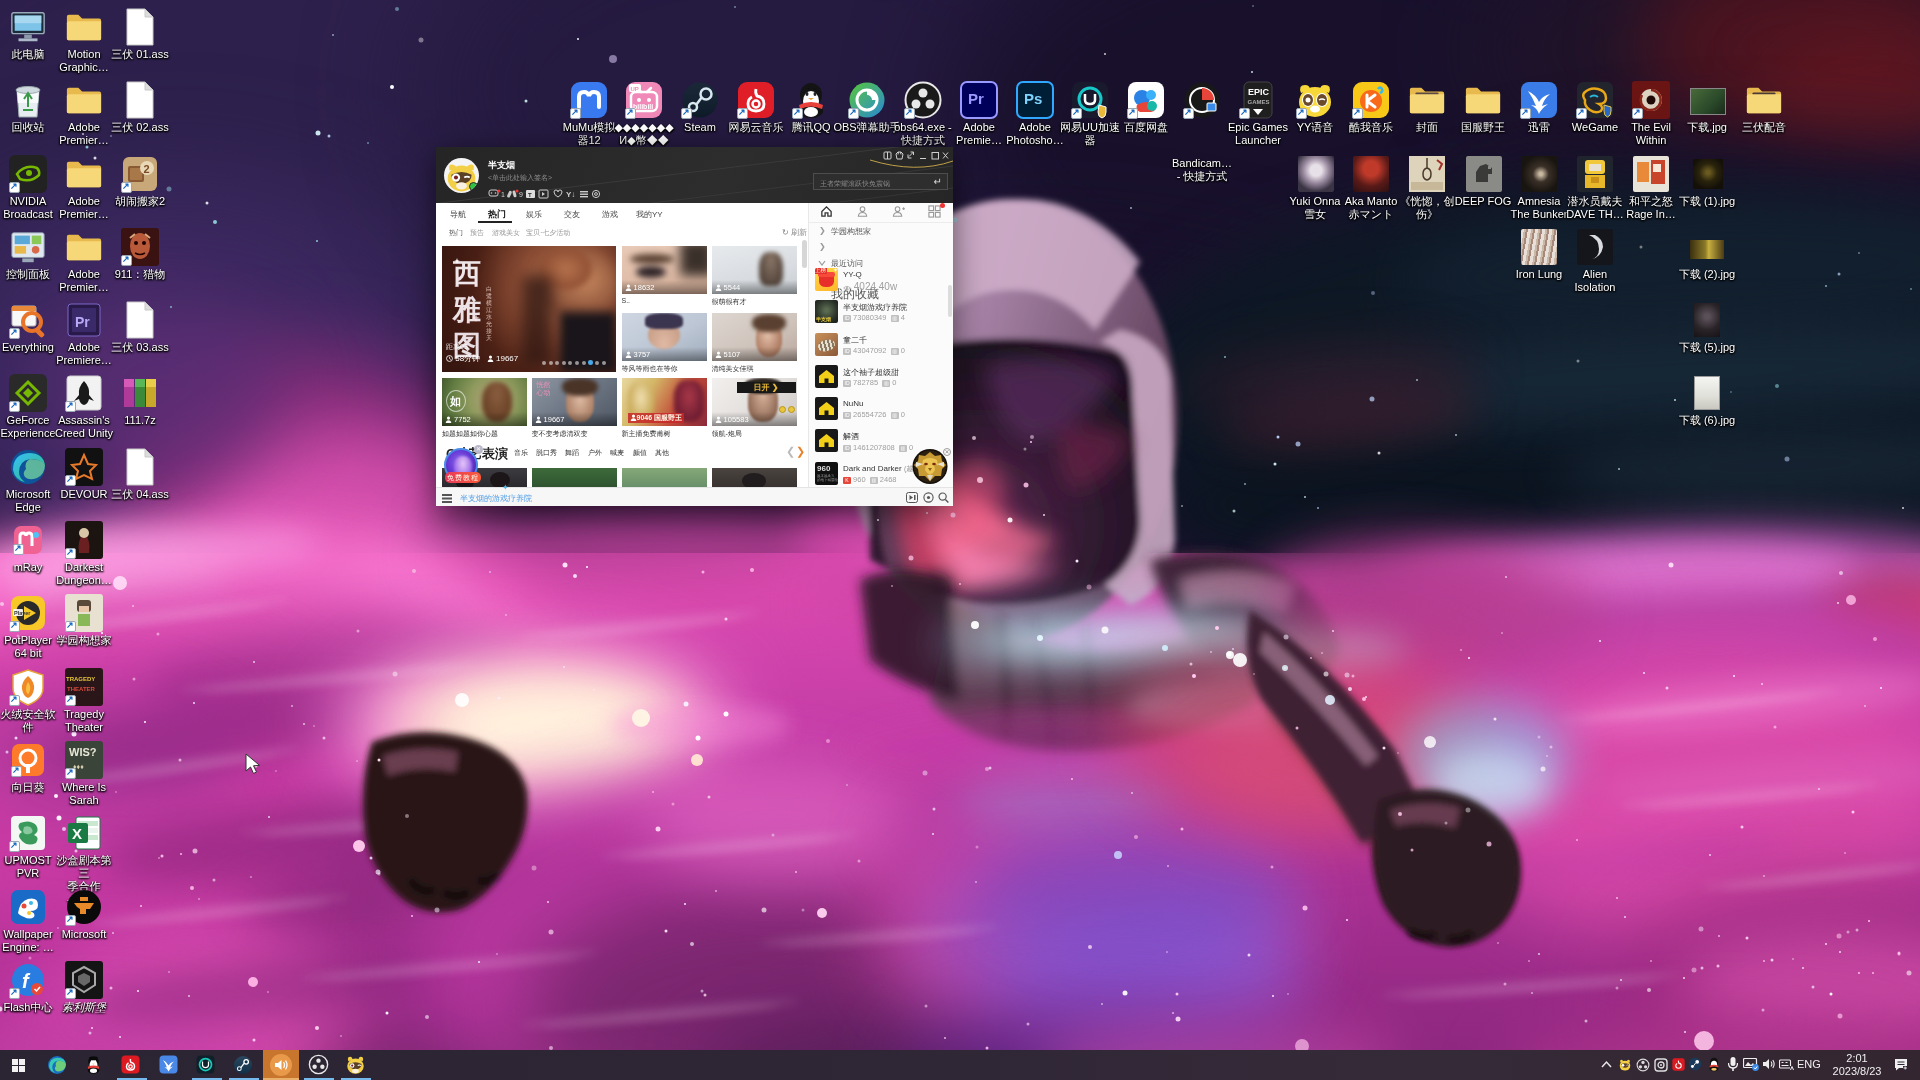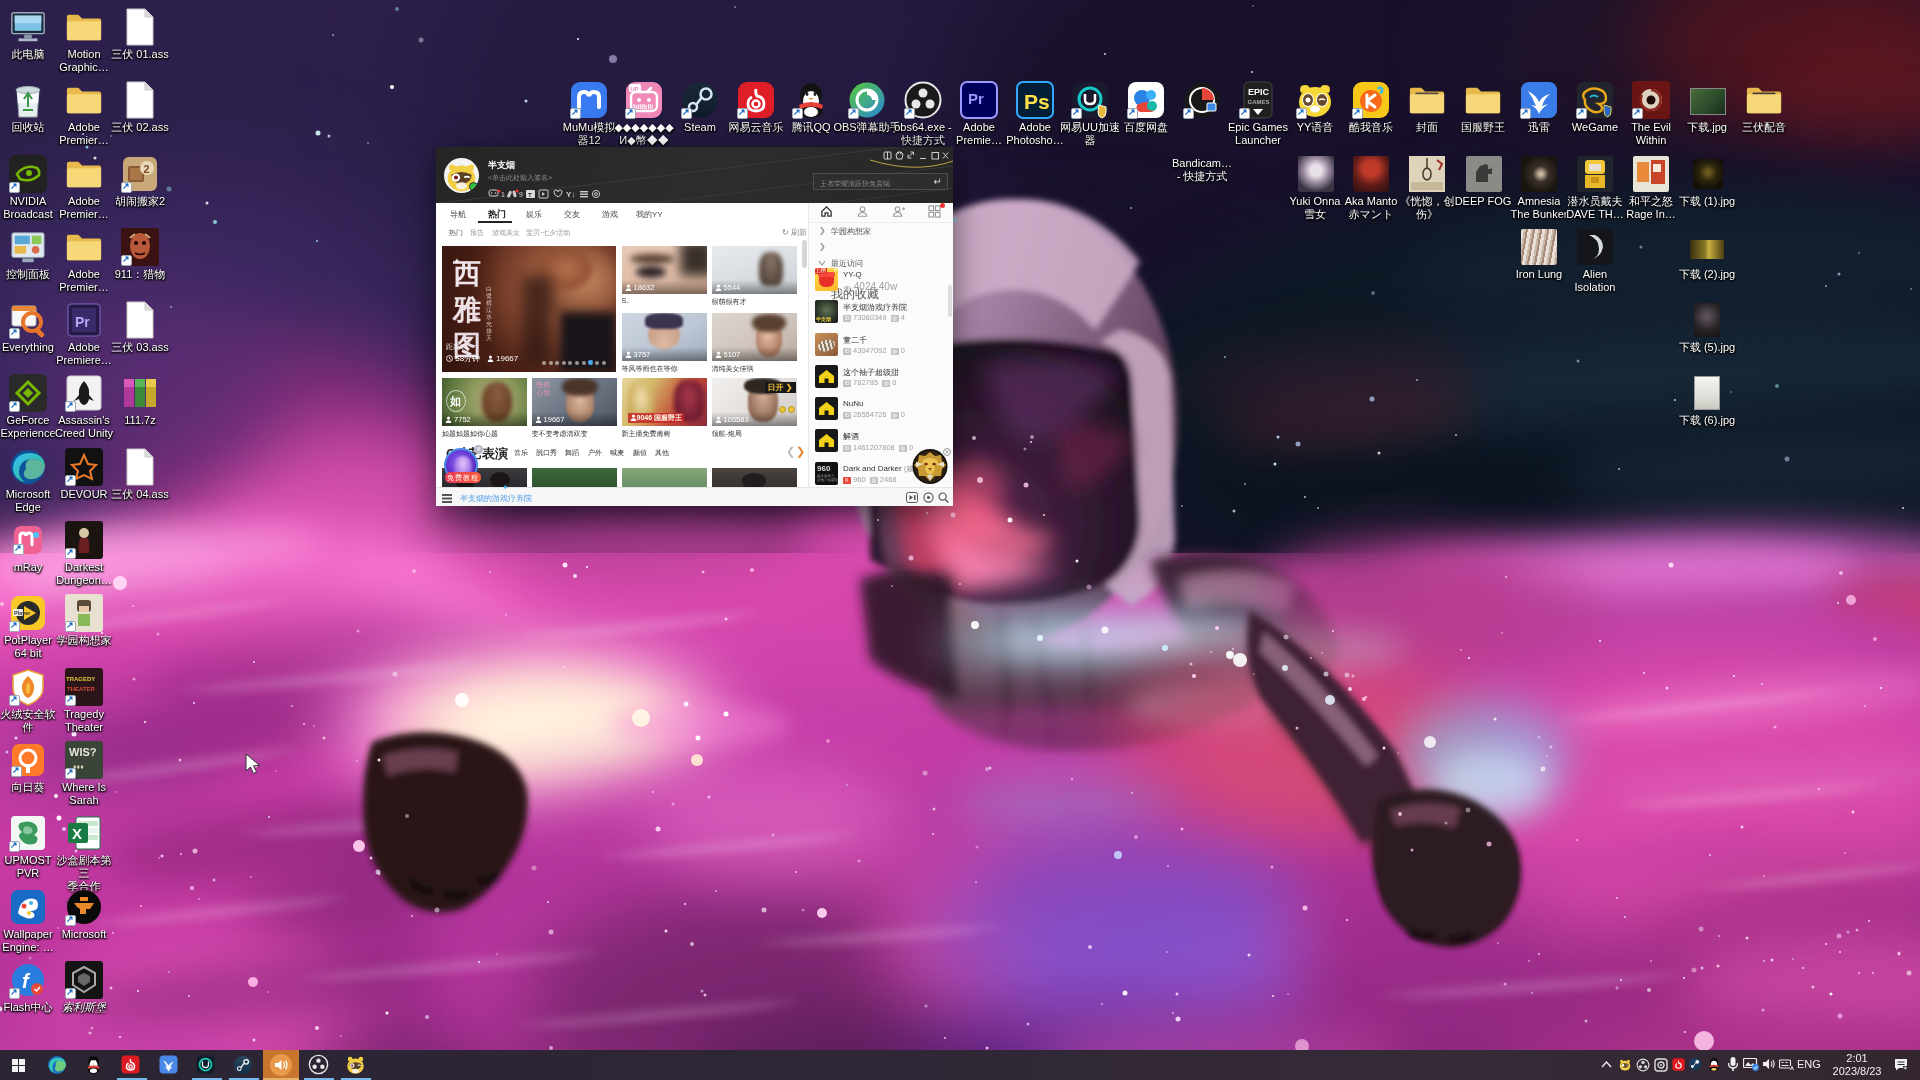--- a/index.html
+++ b/index.html
@@ -984,21 +984,21 @@
 <div class="ico" style="left:960px;top:81px;width:38px;height:38px;">
       <div style="position:relative;width:38px;height:38px;border-radius:7px;background:#00005b;">
         <span style="position:absolute;left:8px;top:10px;font-size:15px;color:#9999ff;font-weight:bold;line-height:1;">Pr</span>
         <span style="position:absolute;left:0;top:0;width:38px;height:38px;border-radius:7px;border:2px solid #9999ff;"></span>
       </div>
     </div>
     <div class="lbl" style="left:948px;top:121px;width:62px;">Adobe
 Premie…</div>
 <div class="ico" style="left:1016px;top:81px;width:38px;height:38px;">
       <div style="position:relative;width:38px;height:38px;border-radius:7px;background:#001e36;">
-        <span style="position:absolute;left:8px;top:10px;font-size:21px;color:#fde047;font-weight:bold;line-height:1;">Ps</span>
+        <span style="position:absolute;left:8px;top:10px;font-size:15px;color:#7dd3fc;font-weight:bold;line-height:1;">Ps</span>
         <span style="position:absolute;left:0;top:0;width:38px;height:38px;border-radius:7px;border:2px solid #31a8ff;"></span>
       </div>
     </div>
     <div class="lbl" style="left:1004px;top:121px;width:62px;">Adobe
 Photosho…</div>
 <div class="ico" style="left:1071px;top:81px;width:38px;height:38px;">
       <svg width="38" height="38" viewBox="0 0 38 38">
 <rect x="1" y="1" width="36" height="36" rx="8" fill="#1a1a2e"></rect>
 <circle cx="19" cy="18" r="11" fill="none" stroke="#18c8c8" stroke-width="3"></circle>
 <path d="M14 13 V19 Q14 23 19 23 Q24 23 24 19 V13" stroke="#fff" stroke-width="2.5" fill="none"></path>
@@ -1386,21 +1386,21 @@
           <div class="abs" style="left:6px;top:4px;width:26px;height:40px;background:radial-gradient(ellipse at 50% 40%,#f0e0b0,#c8a858 70%);border-radius:40%;filter:blur(2px);"></div>
           <div class="abs" style="left:6px;bottom:3px;background:rgba(200,40,40,.85);color:#ffe;font-size:7px;padding:0 2px;font-weight:bold;"><svg width="7" height="7" viewBox="0 0 10 10" style="vertical-align:-1px">
               <circle cx="5" cy="3" r="2.2" fill="#fff"></circle>
               <path d="M1 10 Q1.5 6 5 6 Q8.5 6 9 10 Z" fill="#fff"></path>
             </svg>9046 国服野王</div>
         </div>
         <div class="abs" style="left:185.5px;top:188px;font-size:7px;color:#333;width:85px;white-space:nowrap;overflow:hidden;">新主播免费甫树</div>
 <div class="abs" style="left:275.5px;top:137px;width:85px;height:48px;background:linear-gradient(135deg,#f2f0ee,#e2dedc 55%,#cfc9c6);overflow:hidden;">
           <div class="abs" style="left:36px;top:4px;width:30px;height:40px;background:radial-gradient(ellipse at 50% 30%,#d9b49c,#8a6450 80%);border-radius:42%;filter:blur(1px);"></div>
           <div class="abs" style="left:32px;top:0px;width:38px;height:16px;background:#2e2620;border-radius:45%;filter:blur(1px);"></div>
-          <div class="abs" style="right:1px;top:4px;background:#181818;color:#e8b83a;font-size:8px;padding:0 3px;font-weight:bold;">日开 ❯</div>
+          <div class="abs" style="right:1px;top:4px;background:#181818;color:#e8b83a;font-size:8px;padding:0 17px;font-weight:bold;">日开 ❯</div>
           <span class="abs" style="right:2px;bottom:13px;width:7px;height:7px;border-radius:50%;background:#e8c83a;border:1px solid #b8941a;"></span>
           <span class="abs" style="right:11px;bottom:13px;width:7px;height:7px;border-radius:50%;background:#e8c83a;border:1px solid #b8941a;"></span>
           <div class="abs" style="left:0;bottom:0;width:100%;height:14px;background:linear-gradient(180deg,transparent,rgba(0,0,0,.4));">
             <span style="position:absolute;left:3px;bottom:2px;color:#fff;font-size:7.5px;"><svg width="7" height="7" viewBox="0 0 10 10" style="vertical-align:-1px">
                 <circle cx="5" cy="3" r="2.2" fill="#fff"></circle>
                 <path d="M1 10 Q1.5 6 5 6 Q8.5 6 9 10 Z" fill="#fff"></path>
               </svg> 105583</span>
           </div>
         </div>
         <div class="abs" style="left:275.5px;top:188px;font-size:7px;color:#333;width:85px;white-space:nowrap;overflow:hidden;">领航-炮局</div>

